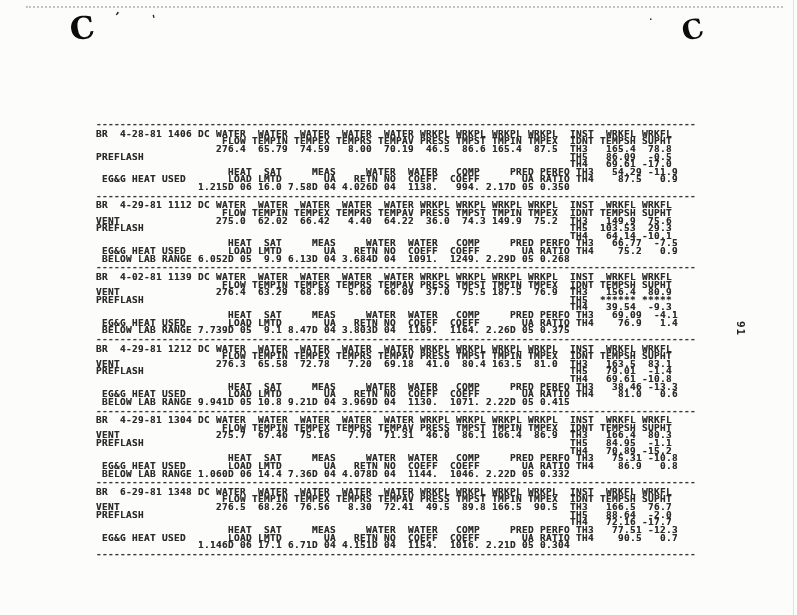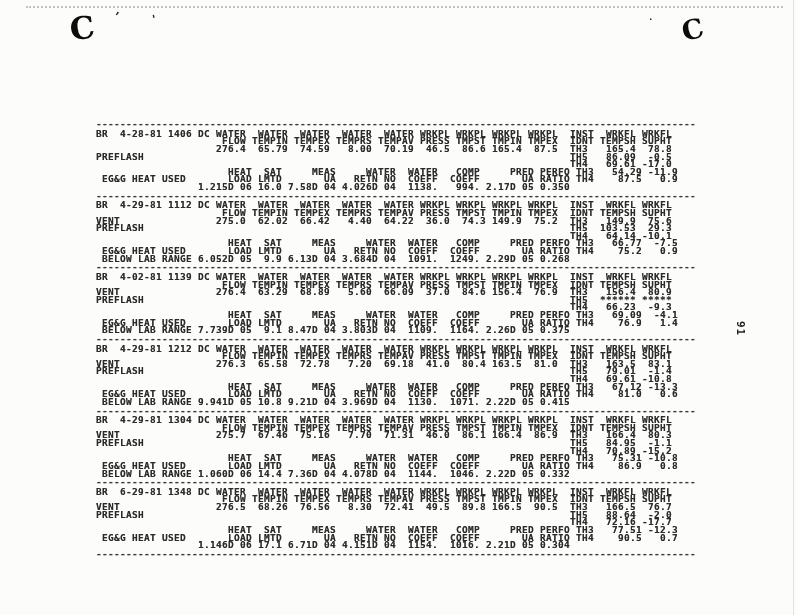--- a/index.html
+++ b/index.html
@@ -84,35 +84,35 @@
         <div class="pl">PREFLASH                                                                       TH5  103.53  29.3</div>
         <div class="pl">                                                                               TH4   64.14 -10.1</div>
         <div class="pl">                      HEAT  SAT     MEAS     WATER  WATER   COMP     PRED PERFO TH3   66.77  -7.5</div>
         <div class="pl"> EG&amp;G HEAT USED       LOAD LMTD       UA   RETN NO  COEFF  COEFF       UA RATIO TH4    75.2   0.9</div>
         <div class="pl"> BELOW LAB RANGE 6.052D 05  9.9 6.13D 04 3.684D 04  1091.  1249. 2.29D 05 0.268</div>
       </div>
       <div class="pl sep">----------------------------------------------------------------------------------------------------</div>
       <div>
         <div class="pl">BR  4-02-81 1139 DC WATER  WATER  WATER  WATER  WATER WRKPL WRKPL WRKPL WRKPL  INST  WRKFL WRKFL</div>
         <div class="pl">                     FLOW TEMPIN TEMPEX TEMPRS TEMPAV PRESS TMPST TMPIN TMPEX  IDNT TEMPSH SUPHT</div>
-        <div class="pl">VENT                276.4  63.29  68.89   5.60  66.09  37.0  84.6 156.4  76.9  TH3   156.4  80.9</div>
+        <div class="pl">VENT                276.4  63.29  68.89   5.60  66.09  37.0  75.5 187.5  76.9  TH3   156.4  80.9</div>
         <div class="pl">PREFLASH                                                                       TH5  ****** *****</div>
-        <div class="pl">                                                                               TH4   66.23  -9.3</div>
+        <div class="pl">                                                                               TH4   39.54  -9.3</div>
         <div class="pl">                      HEAT  SAT     MEAS     WATER  WATER   COMP     PRED PERFO TH3   69.09  -4.1</div>
         <div class="pl"> EG&amp;G HEAT USED       LOAD LMTD       UA   RETN NO  COEFF  COEFF       UA RATIO TH4    76.9   1.4</div>
         <div class="pl"> BELOW LAB RANGE 7.739D 05  9.1 8.47D 04 3.803D 04  1109.  1164. 2.26D 05 0.375</div>
       </div>
       <div class="pl sep">----------------------------------------------------------------------------------------------------</div>
       <div>
         <div class="pl">BR  4-29-81 1212 DC WATER  WATER  WATER  WATER  WATER WRKPL WRKPL WRKPL WRKPL  INST  WRKFL WRKFL</div>
         <div class="pl">                     FLOW TEMPIN TEMPEX TEMPRS TEMPAV PRESS TMPST TMPIN TMPEX  IDNT TEMPSH SUPHT</div>
         <div class="pl">VENT                276.3  65.58  72.78   7.20  69.18  41.0  80.4 163.5  81.0  TH3   163.5  83.1</div>
         <div class="pl">PREFLASH                                                                       TH5   79.01  -1.4</div>
         <div class="pl">                                                                               TH4   69.61 -10.8</div>
-        <div class="pl">                      HEAT  SAT     MEAS     WATER  WATER   COMP     PRED PERFO TH3   67.12 -13.3</div>
+        <div class="pl">                      HEAT  SAT     MEAS     WATER  WATER   COMP     PRED PERFO TH3   38.46 -13.3</div>
         <div class="pl"> EG&amp;G HEAT USED       LOAD LMTD       UA   RETN NO  COEFF  COEFF       UA RATIO TH4    81.0   0.6</div>
         <div class="pl"> BELOW LAB RANGE 9.941D 05 10.8 9.21D 04 3.969D 04  1130.  1071. 2.22D 05 0.415</div>
       </div>
       <div class="pl sep">----------------------------------------------------------------------------------------------------</div>
       <div>
         <div class="pl">BR  4-29-81 1304 DC WATER  WATER  WATER  WATER  WATER WRKPL WRKPL WRKPL WRKPL  INST  WRKFL WRKFL</div>
         <div class="pl">                     FLOW TEMPIN TEMPEX TEMPRS TEMPAV PRESS TMPST TMPIN TMPEX  IDNT TEMPSH SUPHT</div>
         <div class="pl">VENT                275.7  67.46  75.16   7.70  71.31  46.0  86.1 166.4  86.9  TH3   166.4  80.3</div>
         <div class="pl">PREFLASH                                                                       TH5   84.95  -1.1</div>
         <div class="pl">                                                                               TH4   70.89 -15.2</div>

